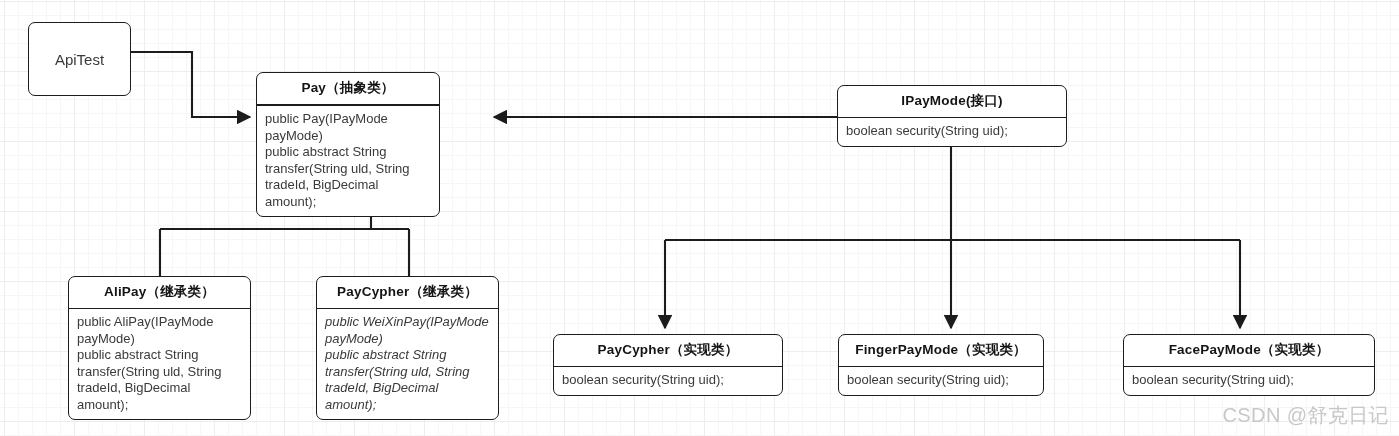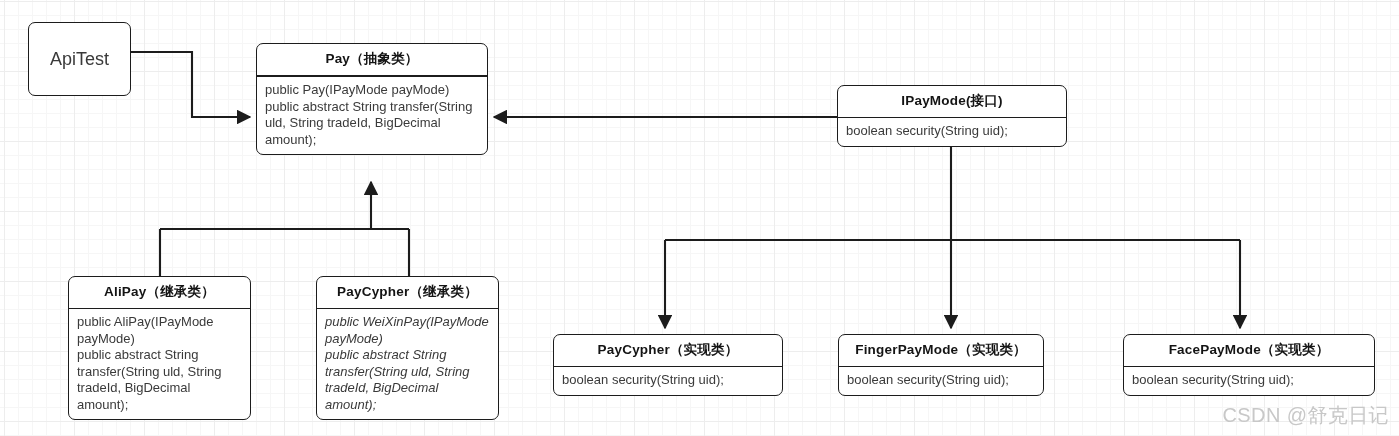--- a/index.html
+++ b/index.html
@@ -59,27 +59,27 @@
   }
   .node-section.attr {
     padding-top: 6px;
     padding-bottom: 7px;
   }
   .plain-label {
     display: flex;
     align-items: center;
     justify-content: center;
     height: 100%;
-    font-size: 18px;
+    font-size: 15px;
     color: #3a3a3a;
   }
 
   
   #node-apitest      { left: 28px;   top: 22px;  width: 103px; height: 74px; }
-  #node-pay          { left: 256px;  top: 43px;  width: 232px; }
+  #node-pay          { left: 256px;  top: 72px;  width: 184px; }
   #node-ipaymode     { left: 837px;  top: 85px;  width: 230px; }
   #node-alipay       { left: 68px;   top: 276px; width: 183px; }
   #node-weixinpay    { left: 316px;  top: 276px; width: 183px; }
   #node-paycypher    { left: 553px;  top: 334px; width: 230px; }
   #node-fingerpay    { left: 838px;  top: 334px; width: 206px; }
   #node-facepay      { left: 1123px; top: 334px; width: 252px; }
 
   #watermark {
     position: absolute;
     right: 10px;

